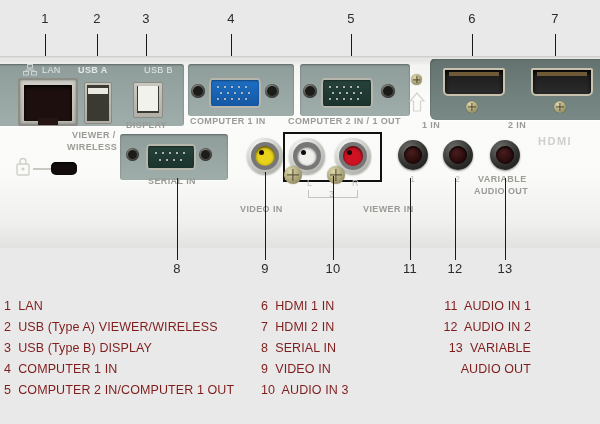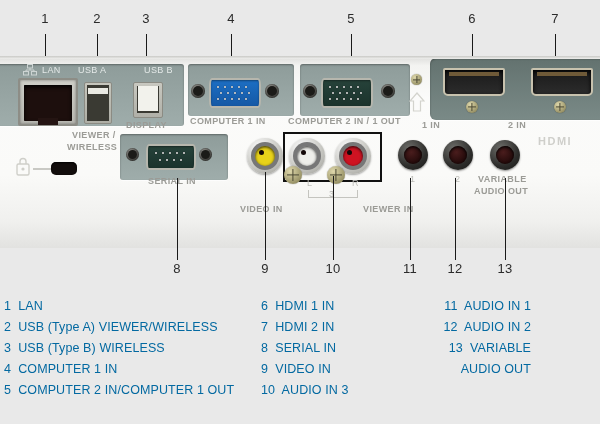--- a/index.html
+++ b/index.html
@@ -243,21 +243,21 @@
 
   
   #legend {
     position: absolute;
     left: 0; top: 296px;
     width: 600px; height: 128px;
   }
   .lcol { position: absolute; top: 0; }
   .lrow {
     font-size: 12.5px;
-    color: #0369a1;
+    color: #7f1d1d;
     line-height: 21px;
     white-space: nowrap;
     letter-spacing: .1px;
   }
   .lrow .n { display: inline-block; }
   .lrow.indent { padding-left: 21px; }
 </style>
 </head>
 <body>
 
@@ -294,21 +294,21 @@
       <rect x="0.5" y="7.5" width="5" height="3.5" fill="none" stroke="#cdd4d3" stroke-width="1"></rect>
       <rect x="8.5" y="7.5" width="5" height="3.5" fill="none" stroke="#cdd4d3" stroke-width="1"></rect>
       <path d="M7 4 V6 M3 7.5 V6 H11 V7.5" fill="none" stroke="#cdd4d3" stroke-width="1"></path>
     </svg>
     <div class="silk on-bay" style="left:42px; top:9px;">LAN</div>
     <div class="rj45" style="left:18px; top:22px; width:56px; height:44px;">
       <div class="hole"></div>
       <div class="tab"></div>
     </div>
 
-    <div class="silk on-bay" style="left:78px; top:9px;">USB A</div>
+    <div class="silk on-bay" style="left:78px; top:9px;font-weight:bold;">USB A</div>
     <div class="usba" style="left:84px; top:26px; width:26px; height:40px;">
       <div class="inner"></div>
       <div class="blade"></div>
     </div>
     <div class="silk dk" style="left:72px; top:74px;">VIEWER /</div>
     <div class="silk dk" style="left:67px; top:86px;">WIRELESS</div>
 
     <div class="silk on-bay" style="left:144px; top:9px;">USB B</div>
     <div class="usbb" style="left:133px; top:26px; width:28px; height:34px;">
       <div class="inner"></div>
@@ -480,21 +480,21 @@
       <div class="lrow">
         <span class="n">1&nbsp;</span>
         <span>LAN</span>
       </div>
       <div class="lrow">
         <span class="n">2&nbsp;</span>
         <span>USB (Type A) VIEWER/WIRELESS</span>
       </div>
       <div class="lrow">
         <span class="n">3&nbsp;</span>
-        <span>USB (Type B) WIRELESS</span>
+        <span>USB (Type B) DISPLAY</span>
       </div>
       <div class="lrow">
         <span class="n">4&nbsp;</span>
         <span>COMPUTER 1 IN</span>
       </div>
       <div class="lrow">
         <span class="n">5&nbsp;</span>
         <span>COMPUTER 2 IN/COMPUTER 1 OUT</span>
       </div>
     </div>

